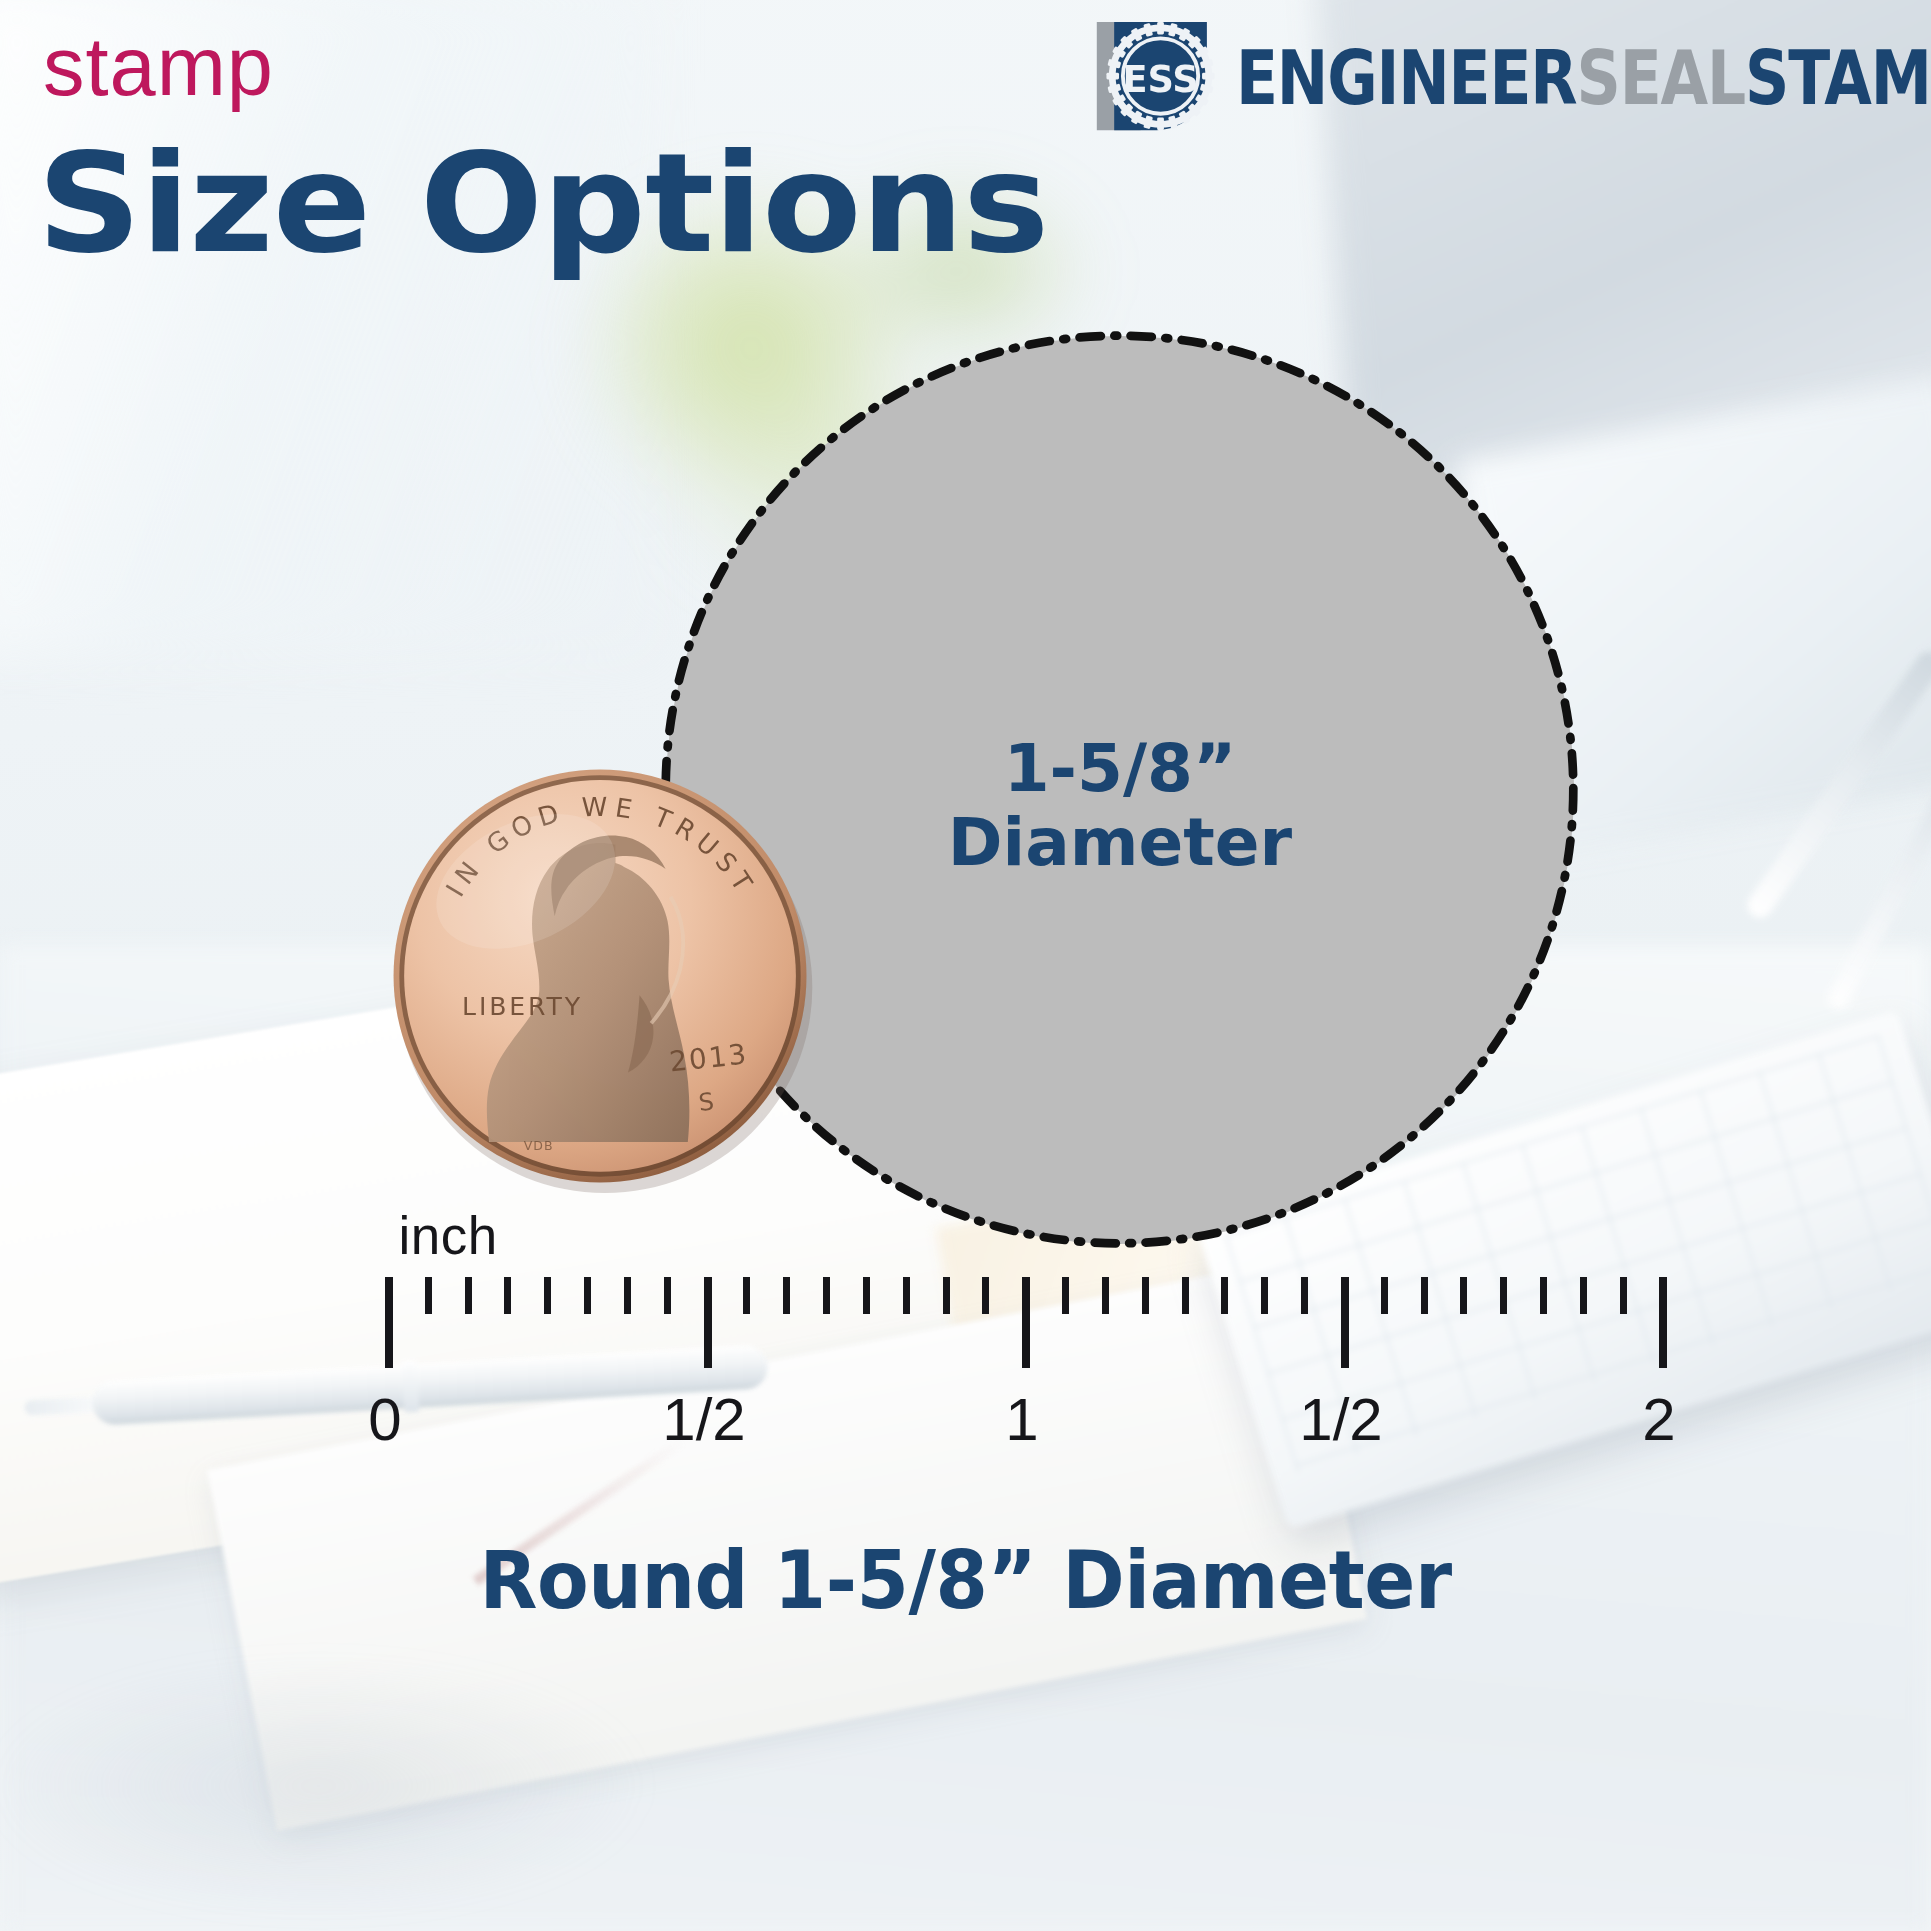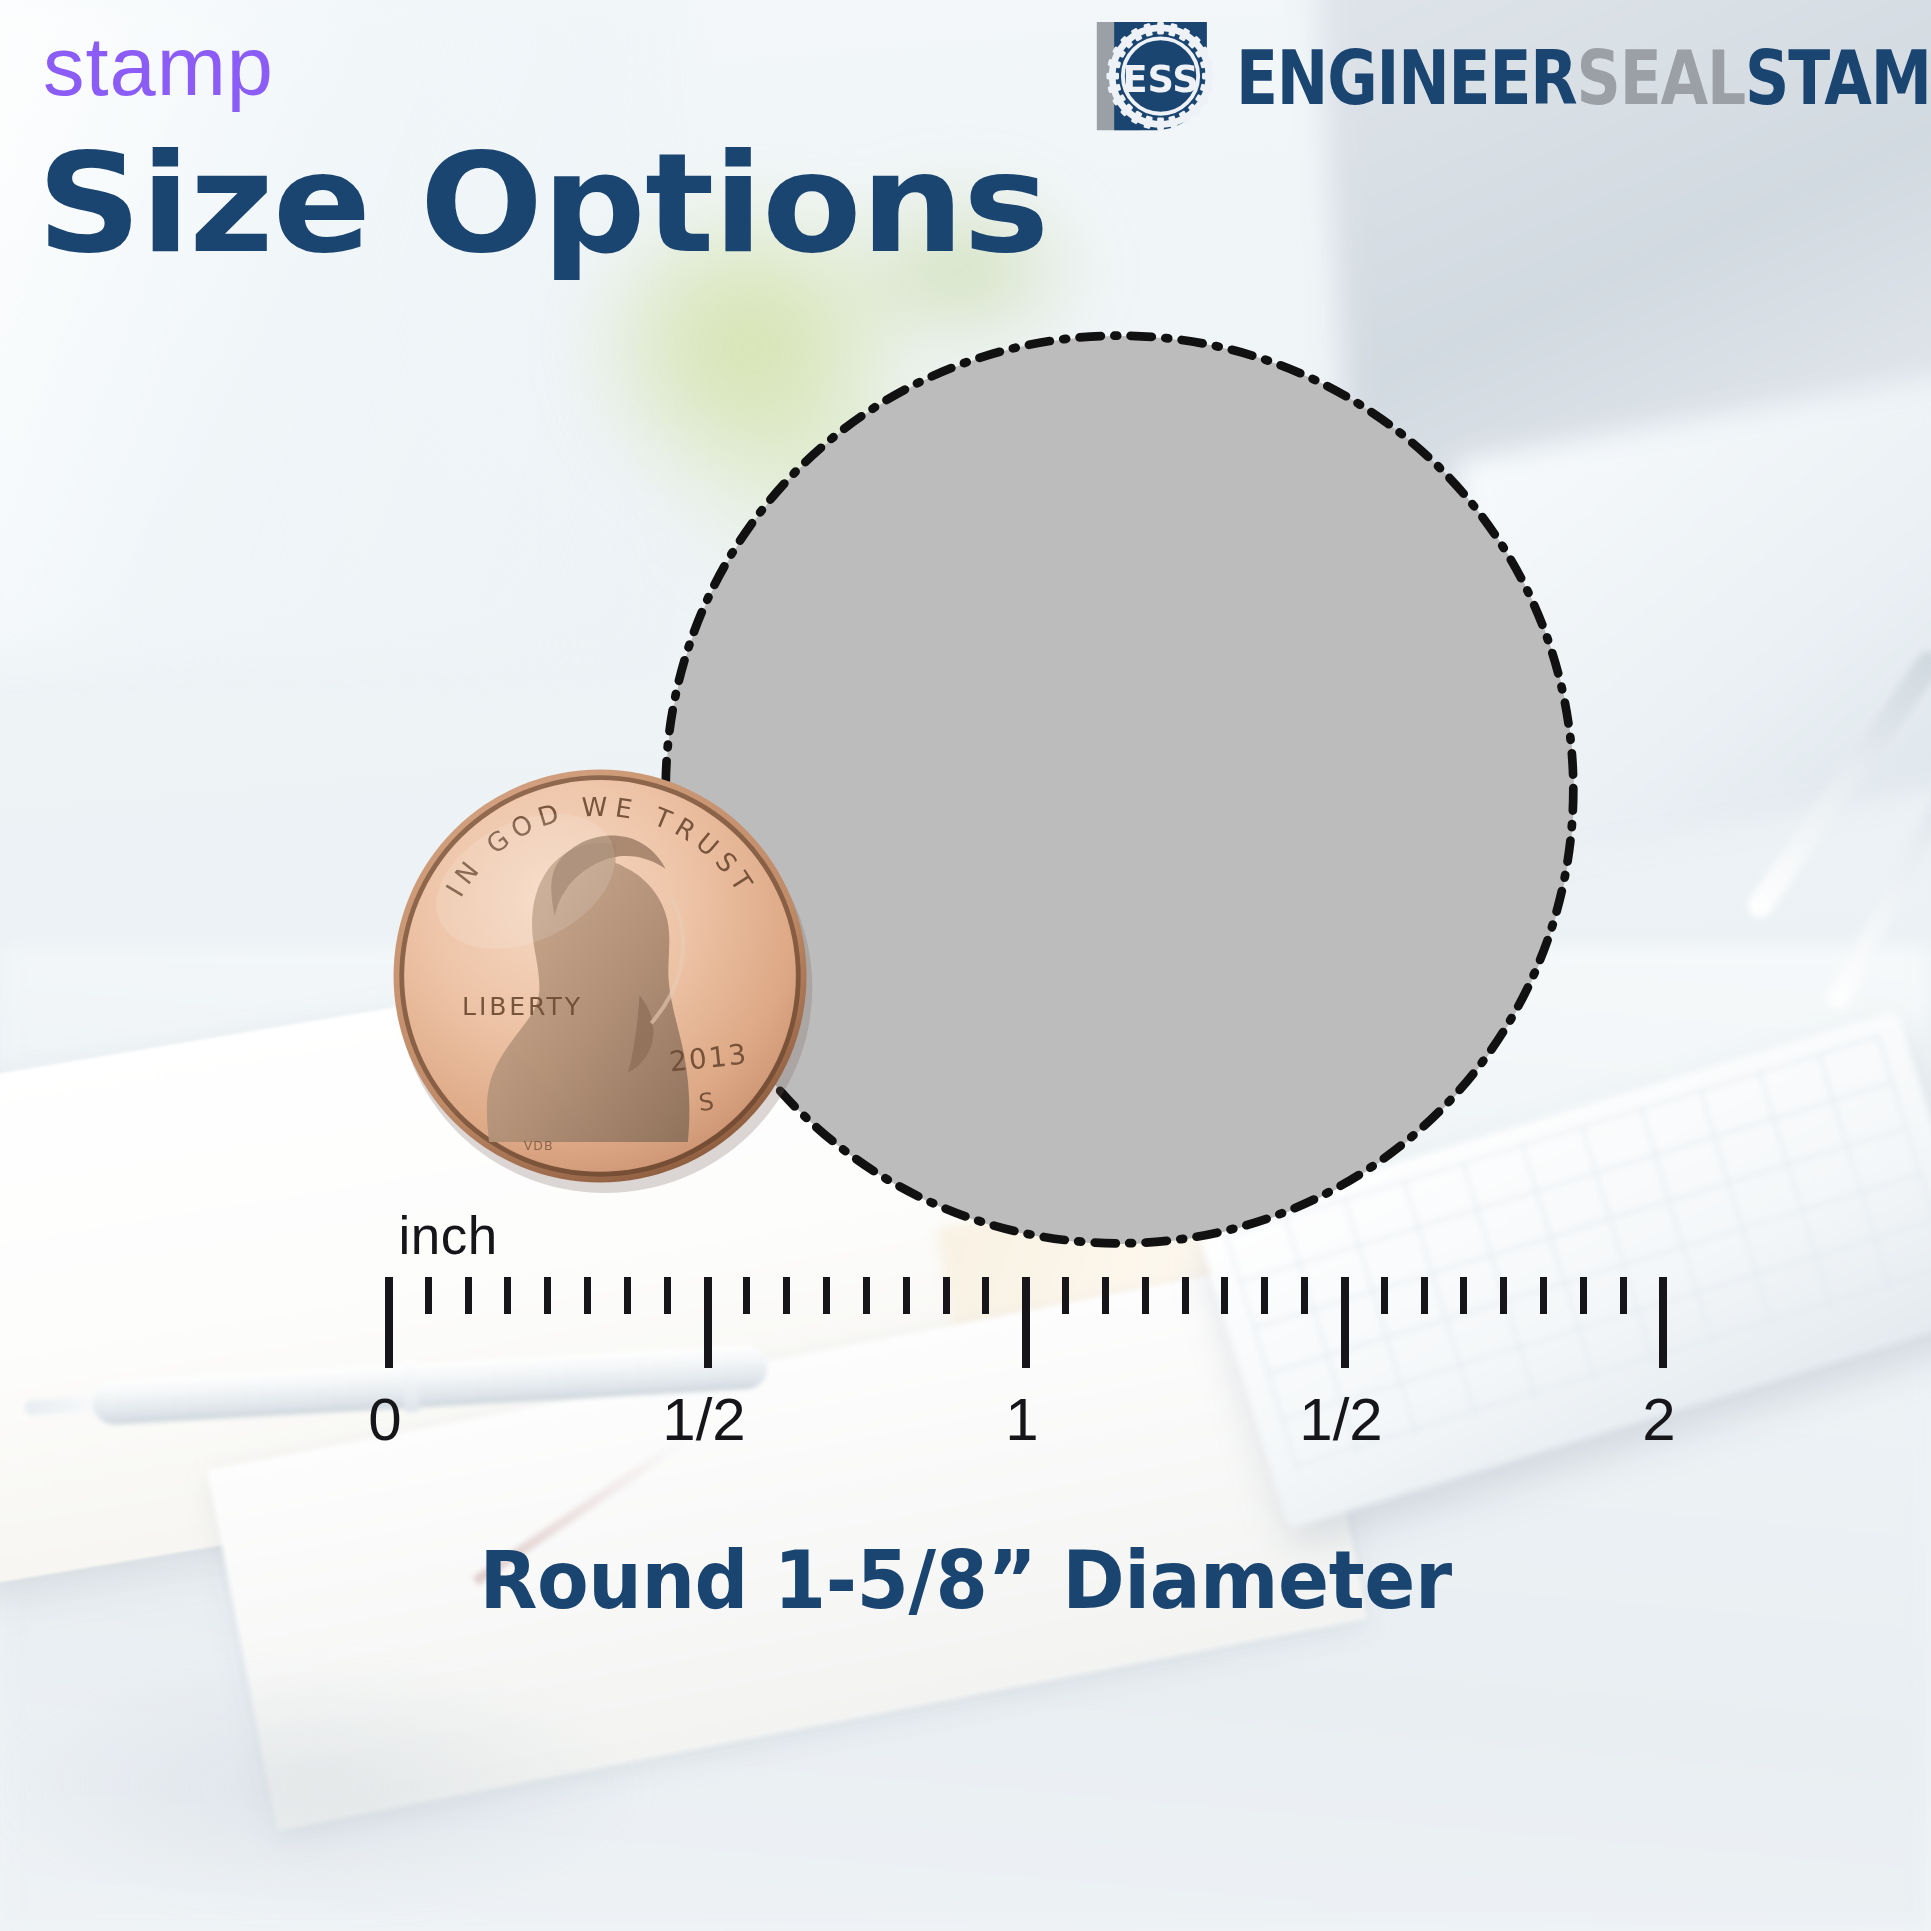--- a/index.html
+++ b/index.html
@@ -195,21 +195,21 @@
     filter: blur(17.4px);
   }
 
   
   .word-stamp {
     position: absolute;
     left: 43px; top: 25px;
     font-size: 83px;
     font-weight: 300;
     letter-spacing: 1px;
-    color: #8b5cf6;
+    color: #be185d;
     line-height: 1;
     font-family: "Liberation Sans", sans-serif;
   }
 
   .page-title {
     position: absolute;
     left: 37px; top: 135px;
     font-size: 137px;
     font-weight: 700;
     color: #1b4571;
@@ -432,20 +432,24 @@
         <span class="w-seal">SEAL</span>
         <span class="w-stamps">STAMPS</span>
     </div>
 
   </div>
 
   <div class="size-circle">
     <svg class="dash-ring" viewBox="0 0 958 958">
       <circle cx="479" cy="479" r="470" fill="none" stroke="#111111" stroke-width="9" stroke-linecap="round" stroke-dasharray="22 14 3 14"></circle>
     </svg>
+    <div class="size-circle-label">
+      <span class="l1">1-5/8”</span>
+      <span class="l2">Diameter</span>
+    </div>
   </div>
 
   <div class="penny">
     <svg width="439" height="439" viewBox="0 0 455 455" xmlns="http://www.w3.org/2000/svg">
       <defs>
         <radialGradient id="coinFace" cx="38%" cy="30%" r="78%">
           <stop offset="0%" stop-color="#f6d9c4"></stop>
           <stop offset="45%" stop-color="#edc3a6"></stop>
           <stop offset="80%" stop-color="#dda885"></stop>
           <stop offset="100%" stop-color="#c99070"></stop>

